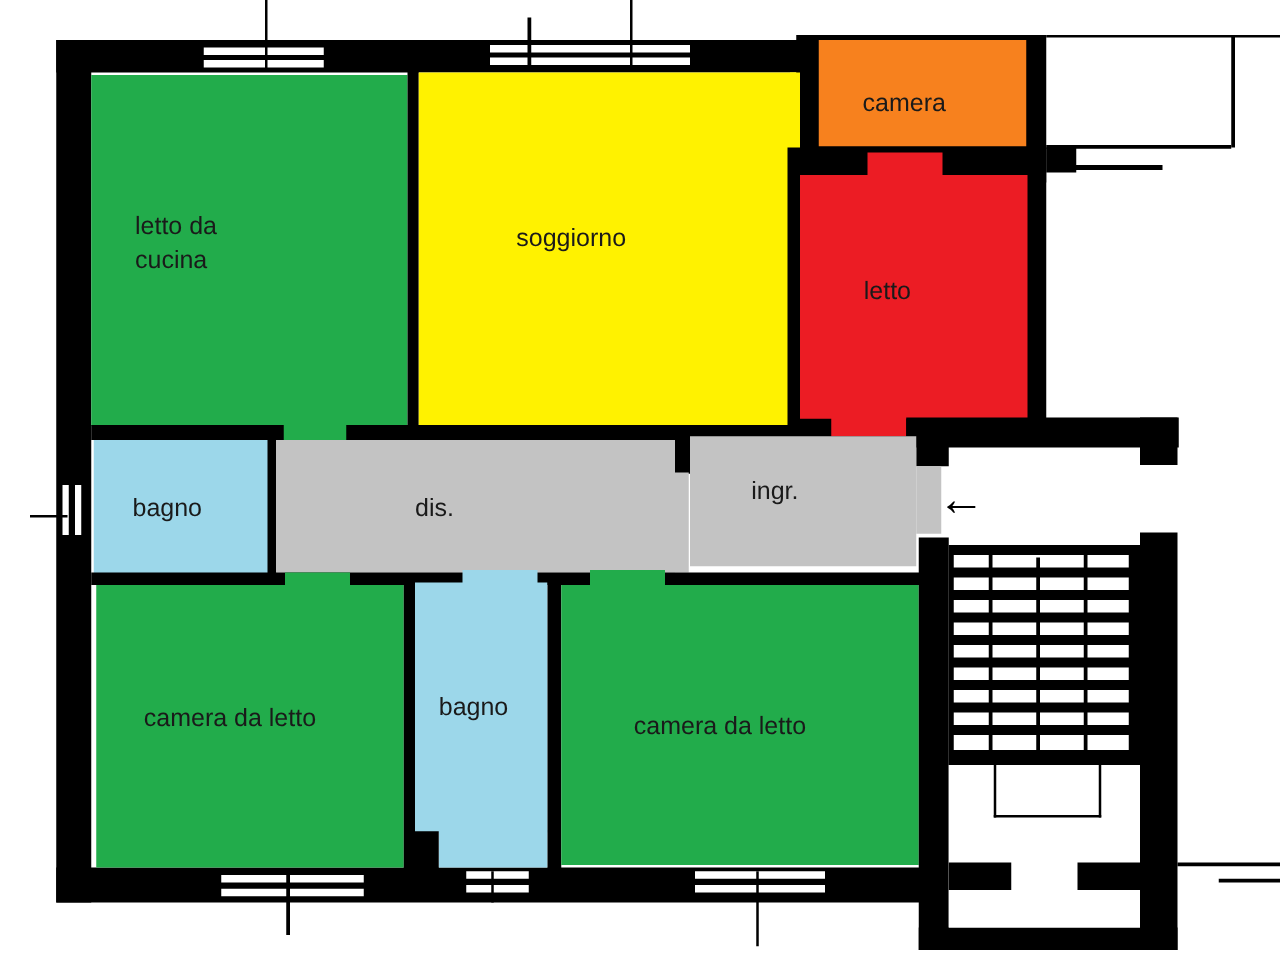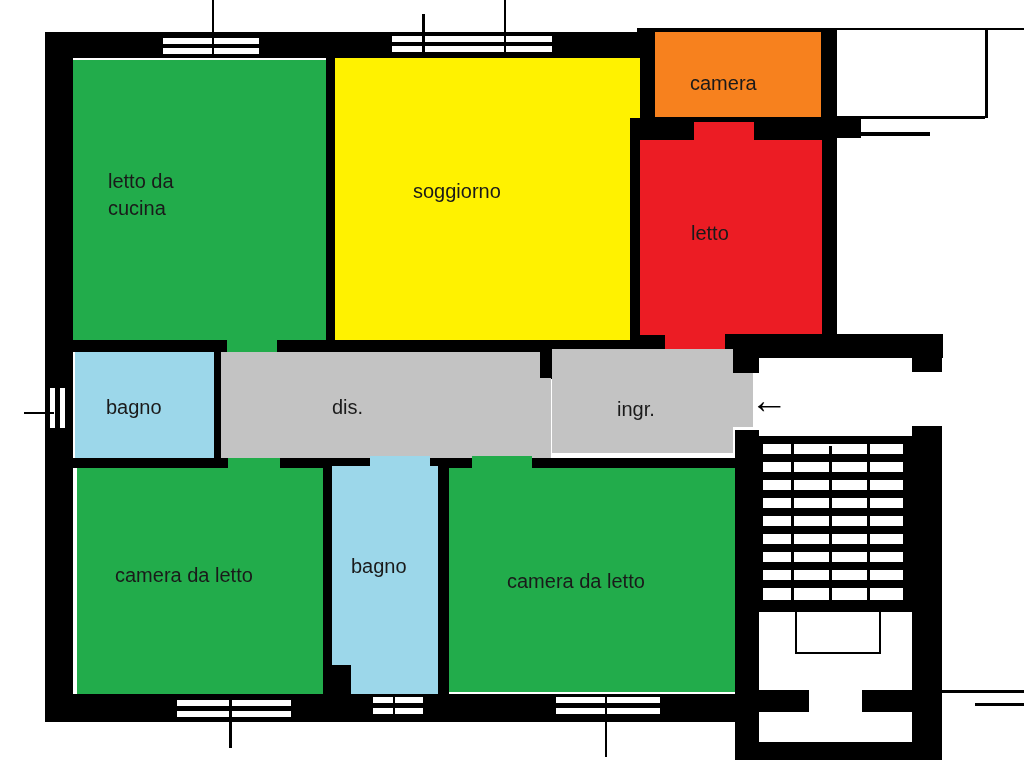--- a/index.html
+++ b/index.html
@@ -69,21 +69,21 @@
 
 <div class="win" style="left:50px;top:388px;width:5px;height:40px;"></div>
 <div class="win" style="left:60px;top:388px;width:5px;height:40px;"></div>
 <div class="thin" style="left:24px;top:412px;width:30px;height:2px;"></div>
 
 <div class="room" style="left:221px;top:352px;width:319px;height:106px;background:#c3c3c3;"></div>
 <div class="room" style="left:221px;top:378px;width:330px;height:80px;background:#c3c3c3;"></div>
 <div class="room" style="left:552px;top:349px;width:181px;height:104px;background:#c3c3c3;"></div>
 <div class="room" style="left:733px;top:373px;width:20px;height:54px;background:#c3c3c3;"></div>
 <div class="lbl" style="left:332px;top:394px;">dis.</div>
-<div class="lbl" style="left:601px;top:396px;margin-left:16px;">ingr.</div>
+<div class="lbl" style="left:601px;top:380px;">ingr.</div>
 
 <div class="lbl" style="left:750px;top:380px;font-size:38px;line-height:40px;color:#000;font-weight:bold;">←</div>
 
 <div class="wall" style="left:73px;top:458px;width:665px;height:10px;"></div>
 <div class="room" style="left:228px;top:458px;width:52px;height:10px;background:#22ac4b;"></div>
 <div class="room" style="left:370px;top:456px;width:60px;height:12px;background:#9cd7ea;"></div>
 <div class="room" style="left:472px;top:456px;width:60px;height:12px;background:#22ac4b;"></div>
 
 <div class="room" style="left:77px;top:468px;width:246px;height:226px;background:#22ac4b;"></div>
 <div class="lbl" style="left:115px;top:562px;">camera da letto</div>

